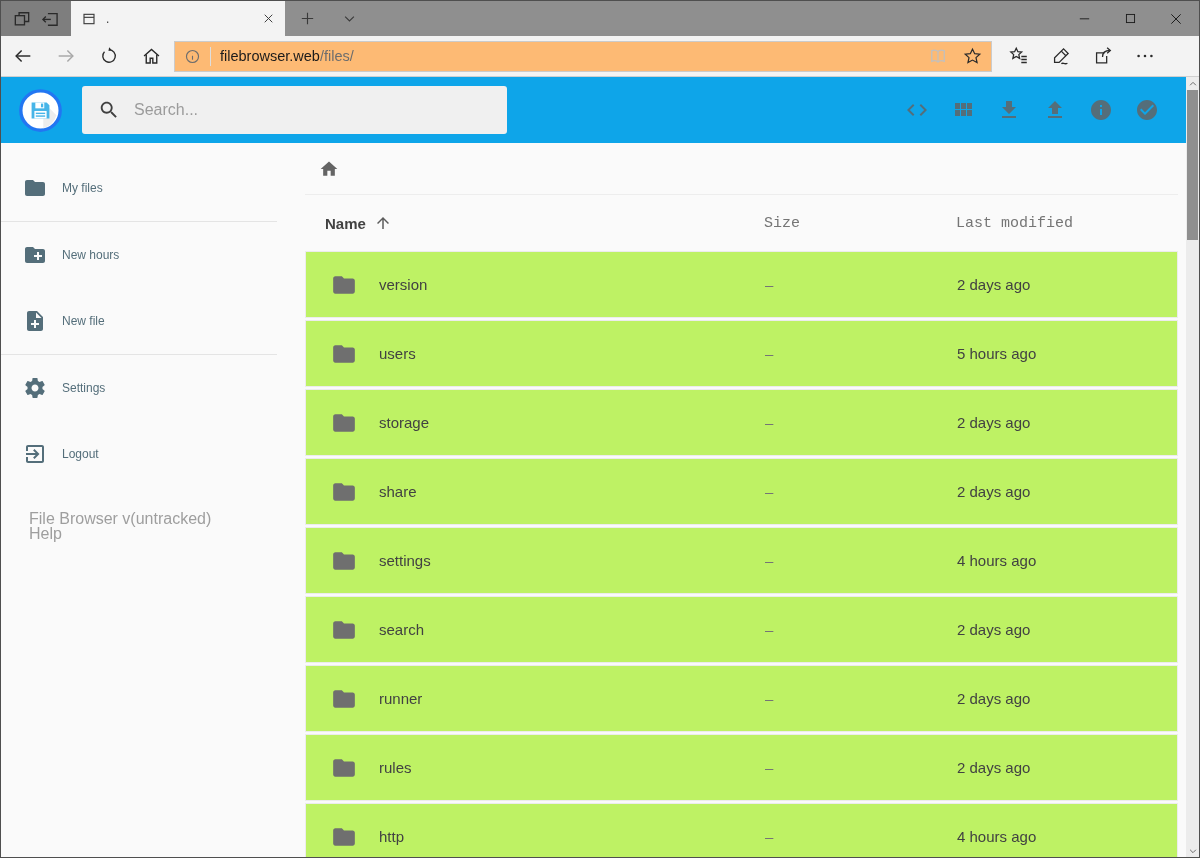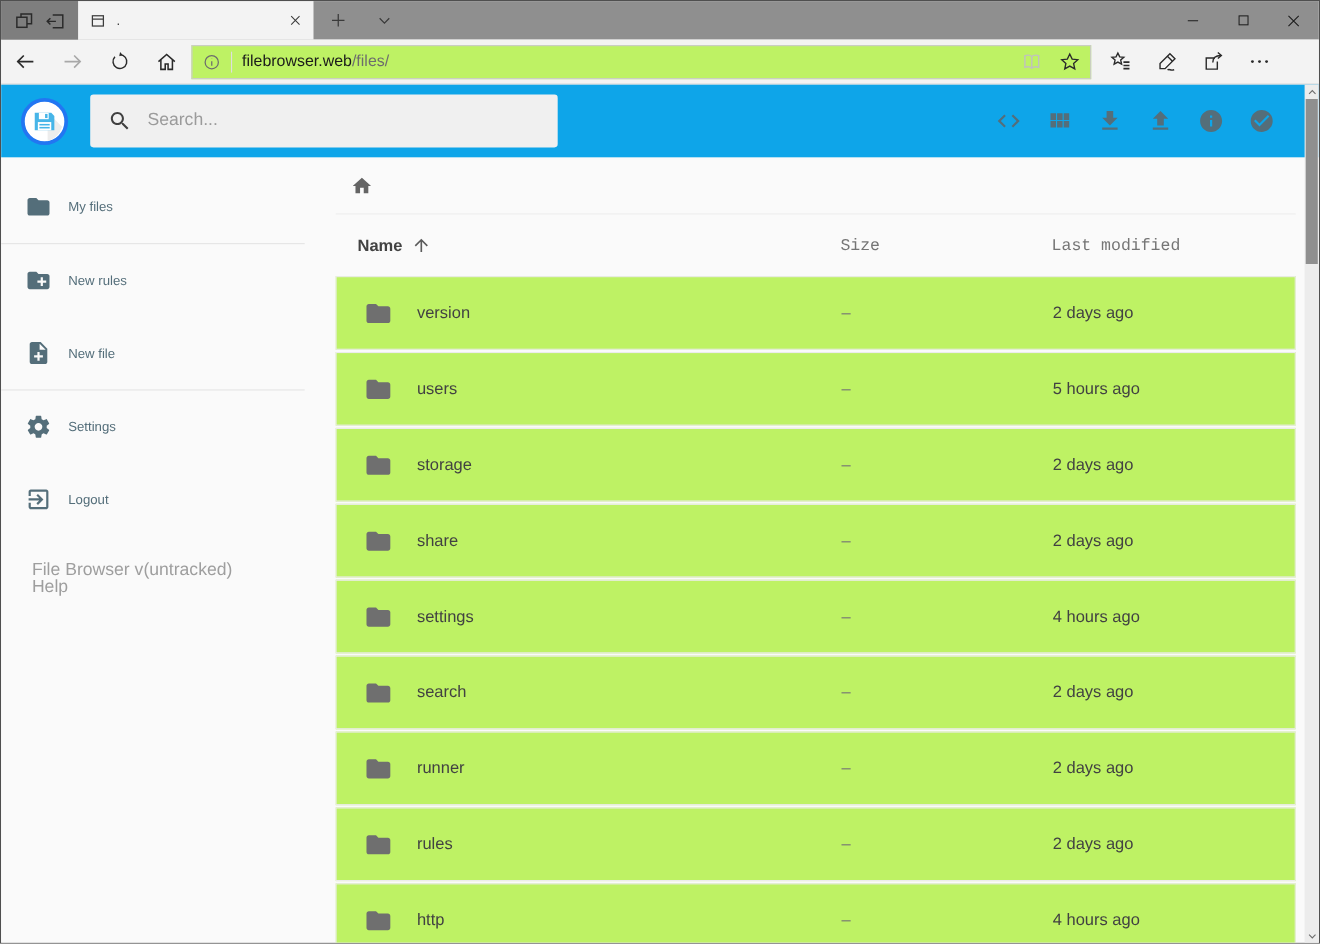--- a/index.html
+++ b/index.html
@@ -12,21 +12,21 @@
   .chrome-btn { display:flex; align-items:center; justify-content:center; }
   .tab { width:214px; background:#f3f3f3; display:flex; align-items:center; padding:0 10px; }
   .tab-title { flex:1; font-size:12px; color:#3c3c3c; margin-left:9px; white-space:nowrap; overflow:hidden; }
   .newtab-btn { width:44px; display:flex; align-items:center; justify-content:center; }
   .tablist-btn { width:40px; display:flex; align-items:center; justify-content:center; }
   .win-controls { margin-left:auto; display:flex; }
   .win-btn { width:46px; display:flex; align-items:center; justify-content:center; }
 
   .browser-toolbar { height:41px; background:#f3f3f3; border-bottom:1px solid #cfcfcf; display:flex; align-items:center; }
   .nav-btn { width:43px; height:41px; display:flex; align-items:center; justify-content:center; }
-  .urlbar { width:818px; height:31px; background:#bef264; border:1px solid #cbcbcb; margin-left:1px; display:flex; align-items:center; }
+  .urlbar { width:818px; height:31px; background:#fdba74; border:1px solid #cbcbcb; margin-left:1px; display:flex; align-items:center; }
   .url-info { width:36px; display:flex; align-items:center; justify-content:center; border-right:1px solid #dedede; height:19px; }
   .url-text { flex:1; font-size:14.5px; padding-left:9px; white-space:nowrap; overflow:hidden; }
   .url-domain { color:#1b1b1b; }
   .url-path { color:#6d6d6d; }
   .url-right { display:flex; align-items:center; gap:4px; padding-right:4px; }
   .url-ico { width:30px; height:27px; display:flex; align-items:center; justify-content:center; }
   .tool-right { display:flex; align-items:center; margin-left:6px; }
   .tool-btn { width:42px; height:41px; display:flex; align-items:center; justify-content:center; }
 
   
@@ -271,21 +271,21 @@
         <svg width="24" height="24" viewBox="0 0 24 24" fill="#546e7a">
             <path d="M10 4H4c-1.1 0-2 .9-2 2v12c0 1.1.9 2 2 2h16c1.1 0 2-.9 2-2V8c0-1.1-.9-2-2-2h-8l-2-2z"></path>
           </svg>
         <span class="side-label">My files</span>
       </div>
       <hr class="side-divider">
       <div class="side-item">
         <svg width="24" height="24" viewBox="0 0 24 24" fill="#546e7a">
             <path d="M20 6h-8l-2-2H4c-1.1 0-2 .9-2 2v12c0 1.1.9 2 2 2h16c1.1 0 2-.9 2-2V8c0-1.1-.9-2-2-2zm-1 8h-3v3h-2v-3h-3v-2h3V9h2v3h3v2z"></path>
           </svg>
-        <span class="side-label">New rules</span>
+        <span class="side-label">New hours</span>
       </div>
       <div class="side-item">
         <svg width="24" height="24" viewBox="0 0 24 24" fill="#546e7a">
             <path d="M14 2H6c-1.1 0-2 .9-2 2v16c0 1.1.9 2 2 2h12c1.1 0 2-.9 2-2V8l-6-6zm2 14h-3v3h-2v-3H8v-2h3v-3h2v3h3v2zm-3-7V3.5L18.5 9H13z"></path>
           </svg>
         <span class="side-label">New file</span>
       </div>
       <hr class="side-divider">
       <div class="side-item">
         <svg width="24" height="24" viewBox="0 0 24 24" fill="#546e7a">

